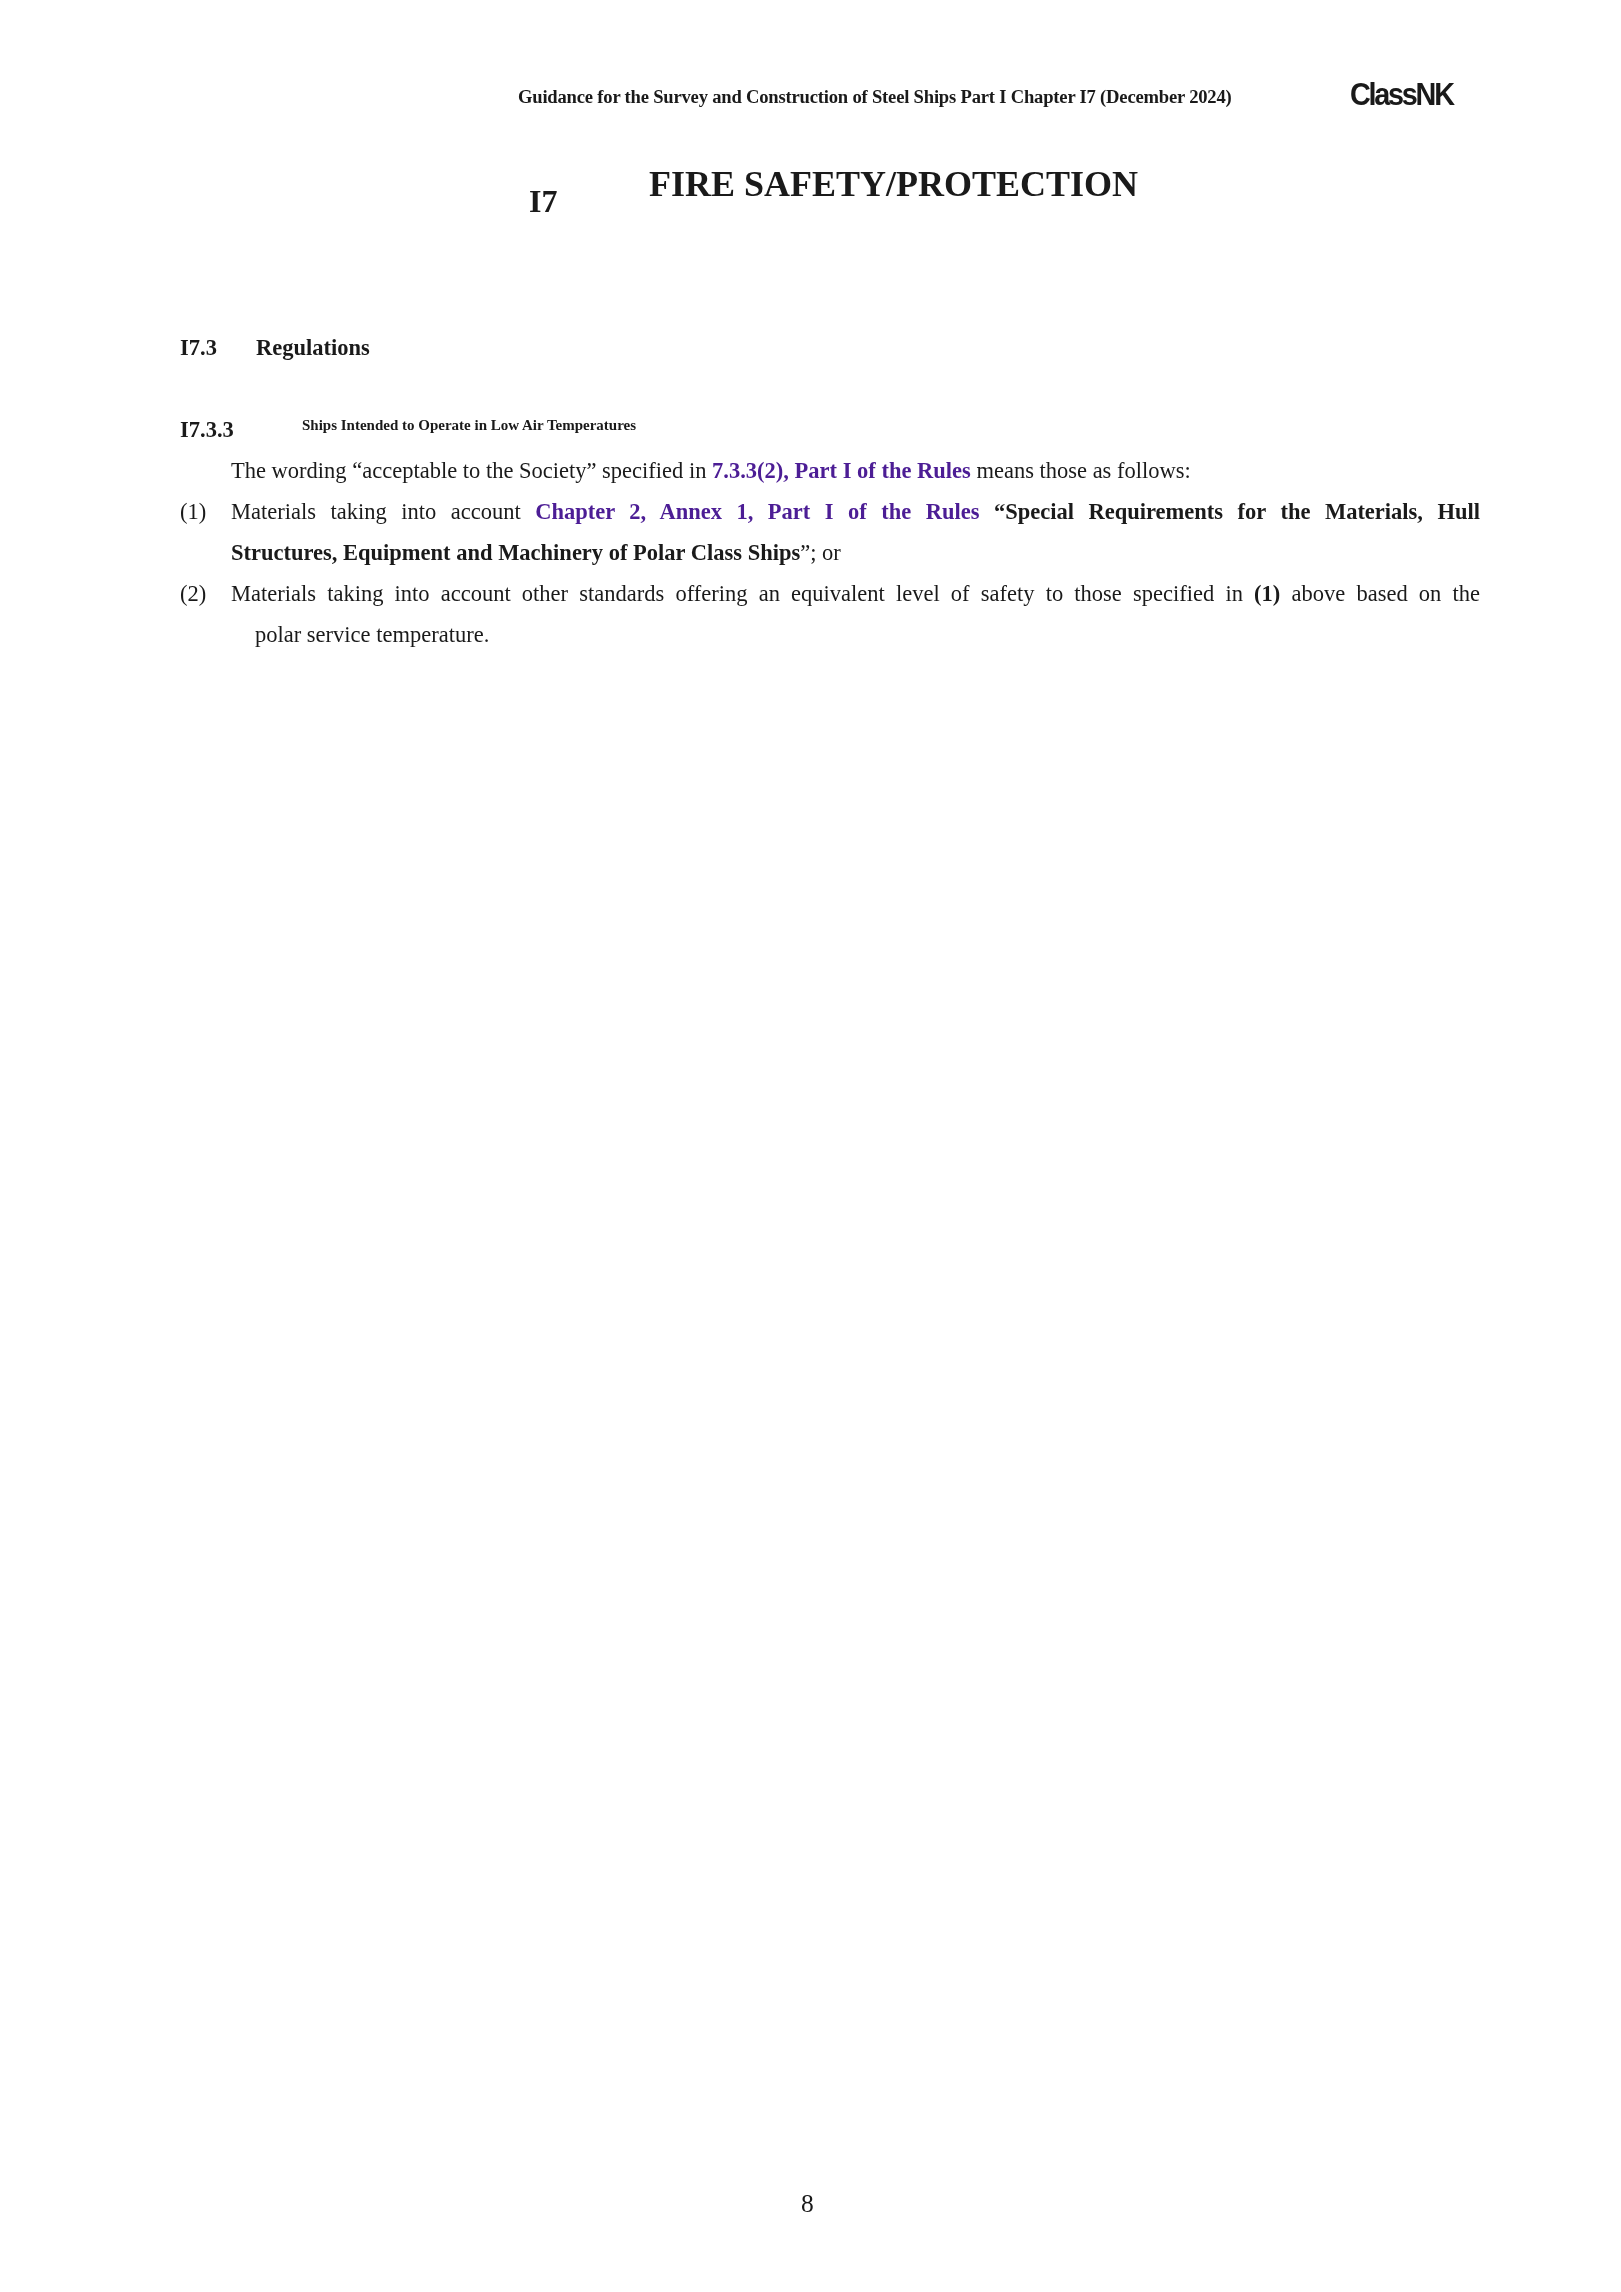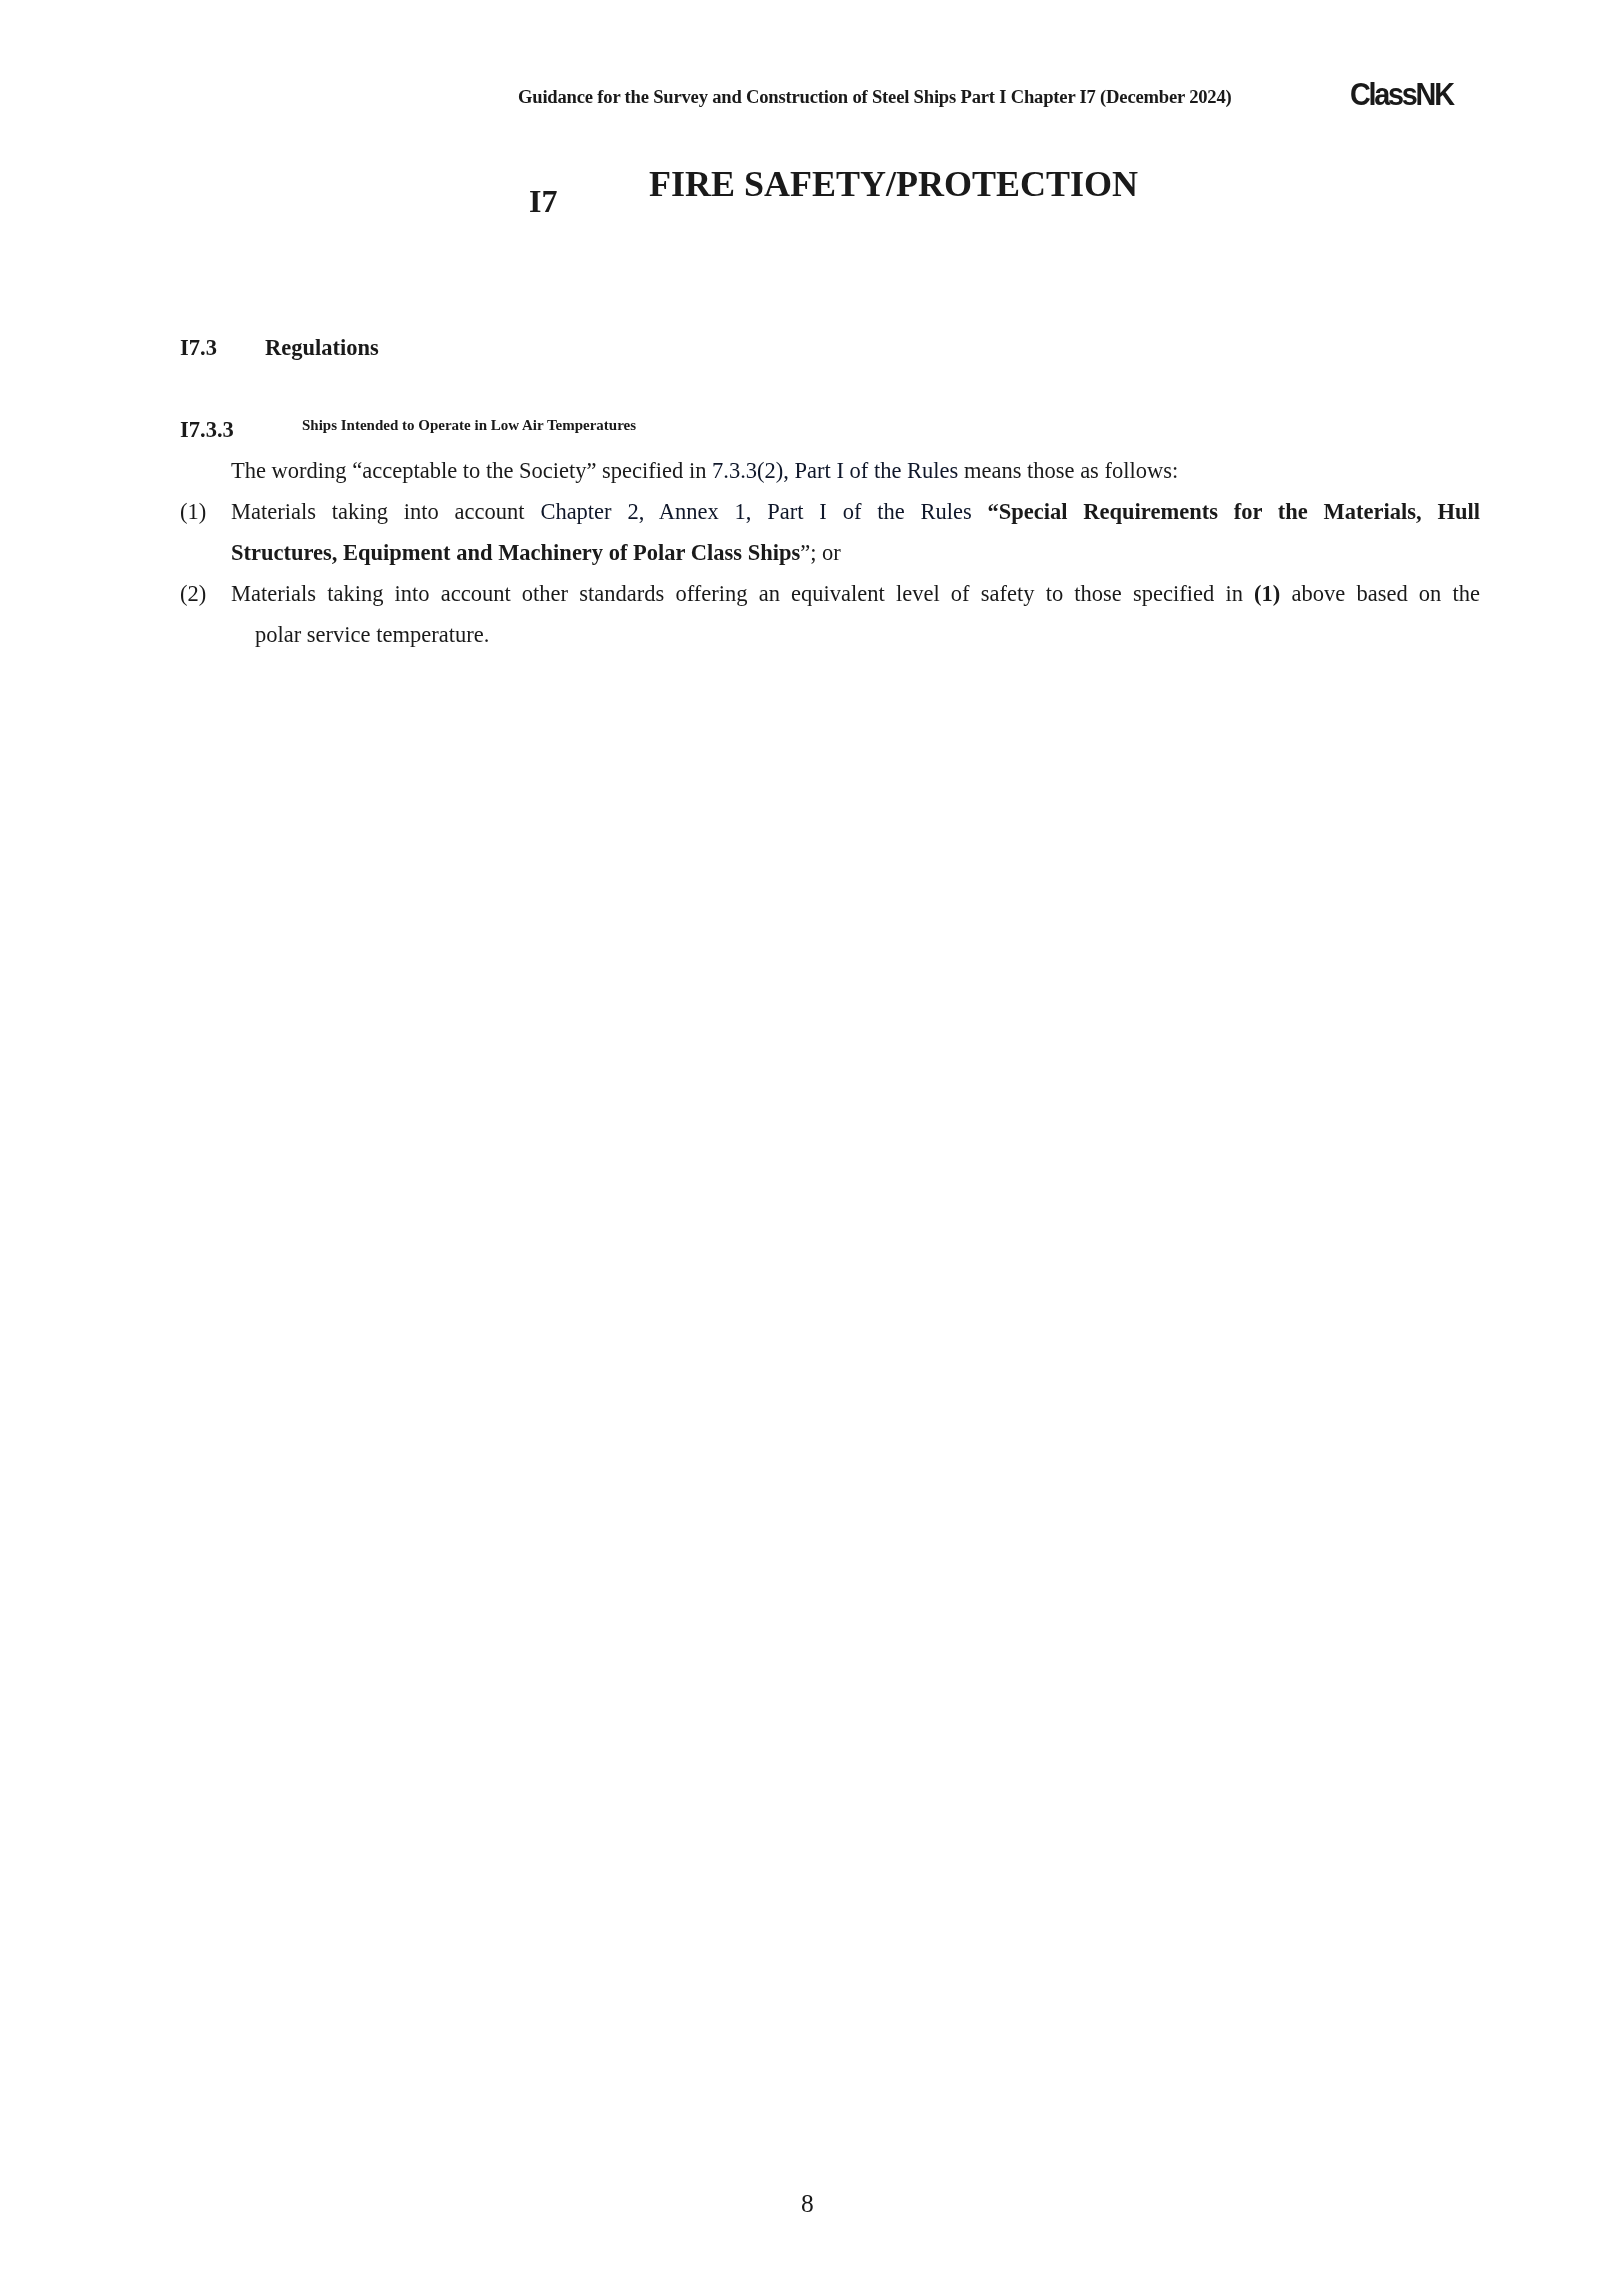--- a/index.html
+++ b/index.html
@@ -5,29 +5,29 @@
   html, body { margin: 0; padding: 0; background: #ffffff; }
   body { width: 1621px; height: 2293px; position: relative; overflow: hidden;
          font-family: "Liberation Serif", "DejaVu Serif", serif; color: #1a1a1a; }
   .abs { position: absolute; white-space: nowrap; }
   .running-header { left: 518px; top: 86px; font-size: 18.6px; font-weight: bold; letter-spacing: -0.2px; text-align: right; }
   .logo { left: 1350px; top: 76px; font-family: "Liberation Sans", "DejaVu Sans", sans-serif;
           font-weight: bold; font-size: 32px; letter-spacing: -2.5px; color: #1a1a1a; transform: scaleX(0.9); transform-origin: left; }
   .chapter-num { left: 529px; top: 163px; font-size: 32px; font-weight: bold; margin-top: 20px; }
   .chapter-title { left: 649px; top: 163px; font-size: 36px; font-weight: bold; }
   .sec-num { left: 180px; top: 335px; font-size: 22.5px; font-weight: bold; }
-  .sec-title { left: 265px; top: 335px; font-size: 22.5px; font-weight: bold; }
+  .sec-title { left: 256px; top: 335px; font-size: 22.5px; font-weight: bold; }
   .subsec-num { left: 180px; top: 417px; font-size: 22.5px; font-weight: bold; }
   .subsec-title { left: 302px; top: 417px; font-size: 15px; font-weight: bold; }
   .line { position: absolute; white-space: nowrap; font-size: 22.5px; }
   .intro { left: 231px; top: 458px; }
   .item-label { left: 180px; }
   .item-text { left: 231px; }
   .justify { width: 1249px; text-align: justify; text-align-last: justify; }
-  .link { color: #0f172a; font-weight: normal; }
+  .link { color: #4c1d95; font-weight: bold; }
   .b { font-weight: bold; }
   .page-number { left: 801px; top: 2189px; font-size: 25.5px; }
 </style>
 </head>
 <body>
 
 <div class="abs running-header">Guidance for the Survey and Construction of Steel Ships Part I Chapter I7 (December 2024)</div>
 <div class="abs logo">ClassNK</div>
 
 <div class="abs chapter-num">I7</div>

